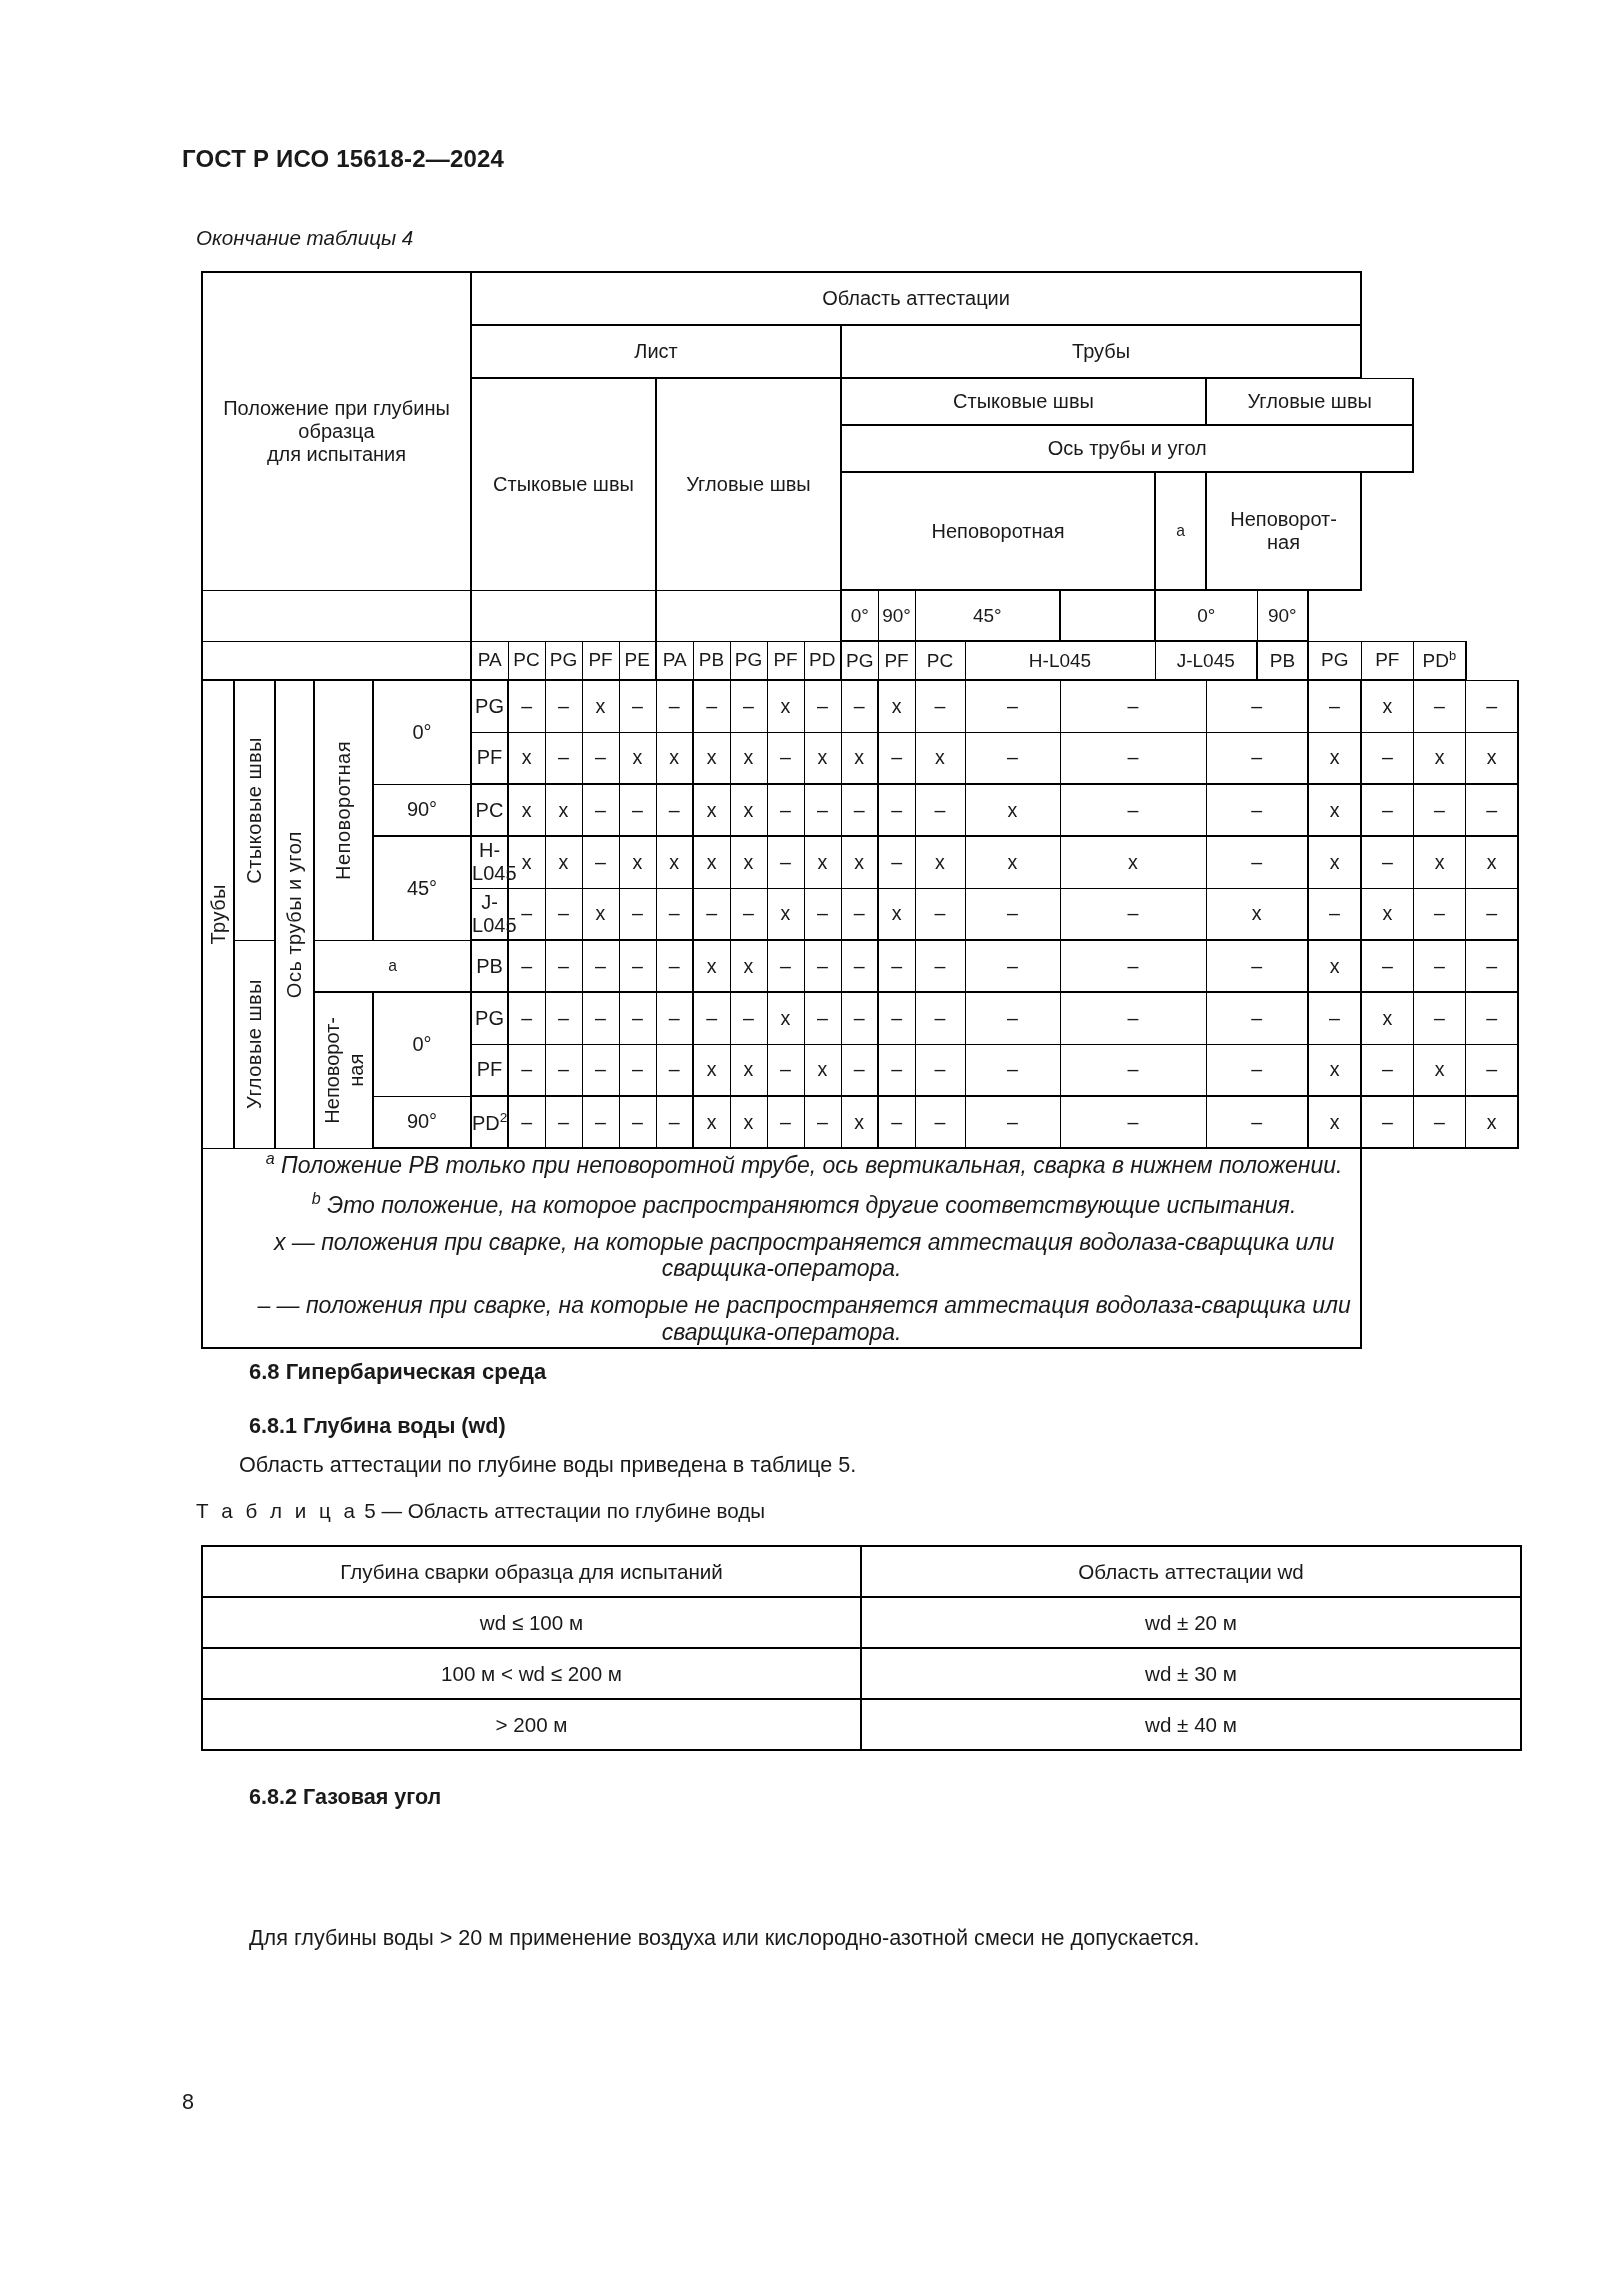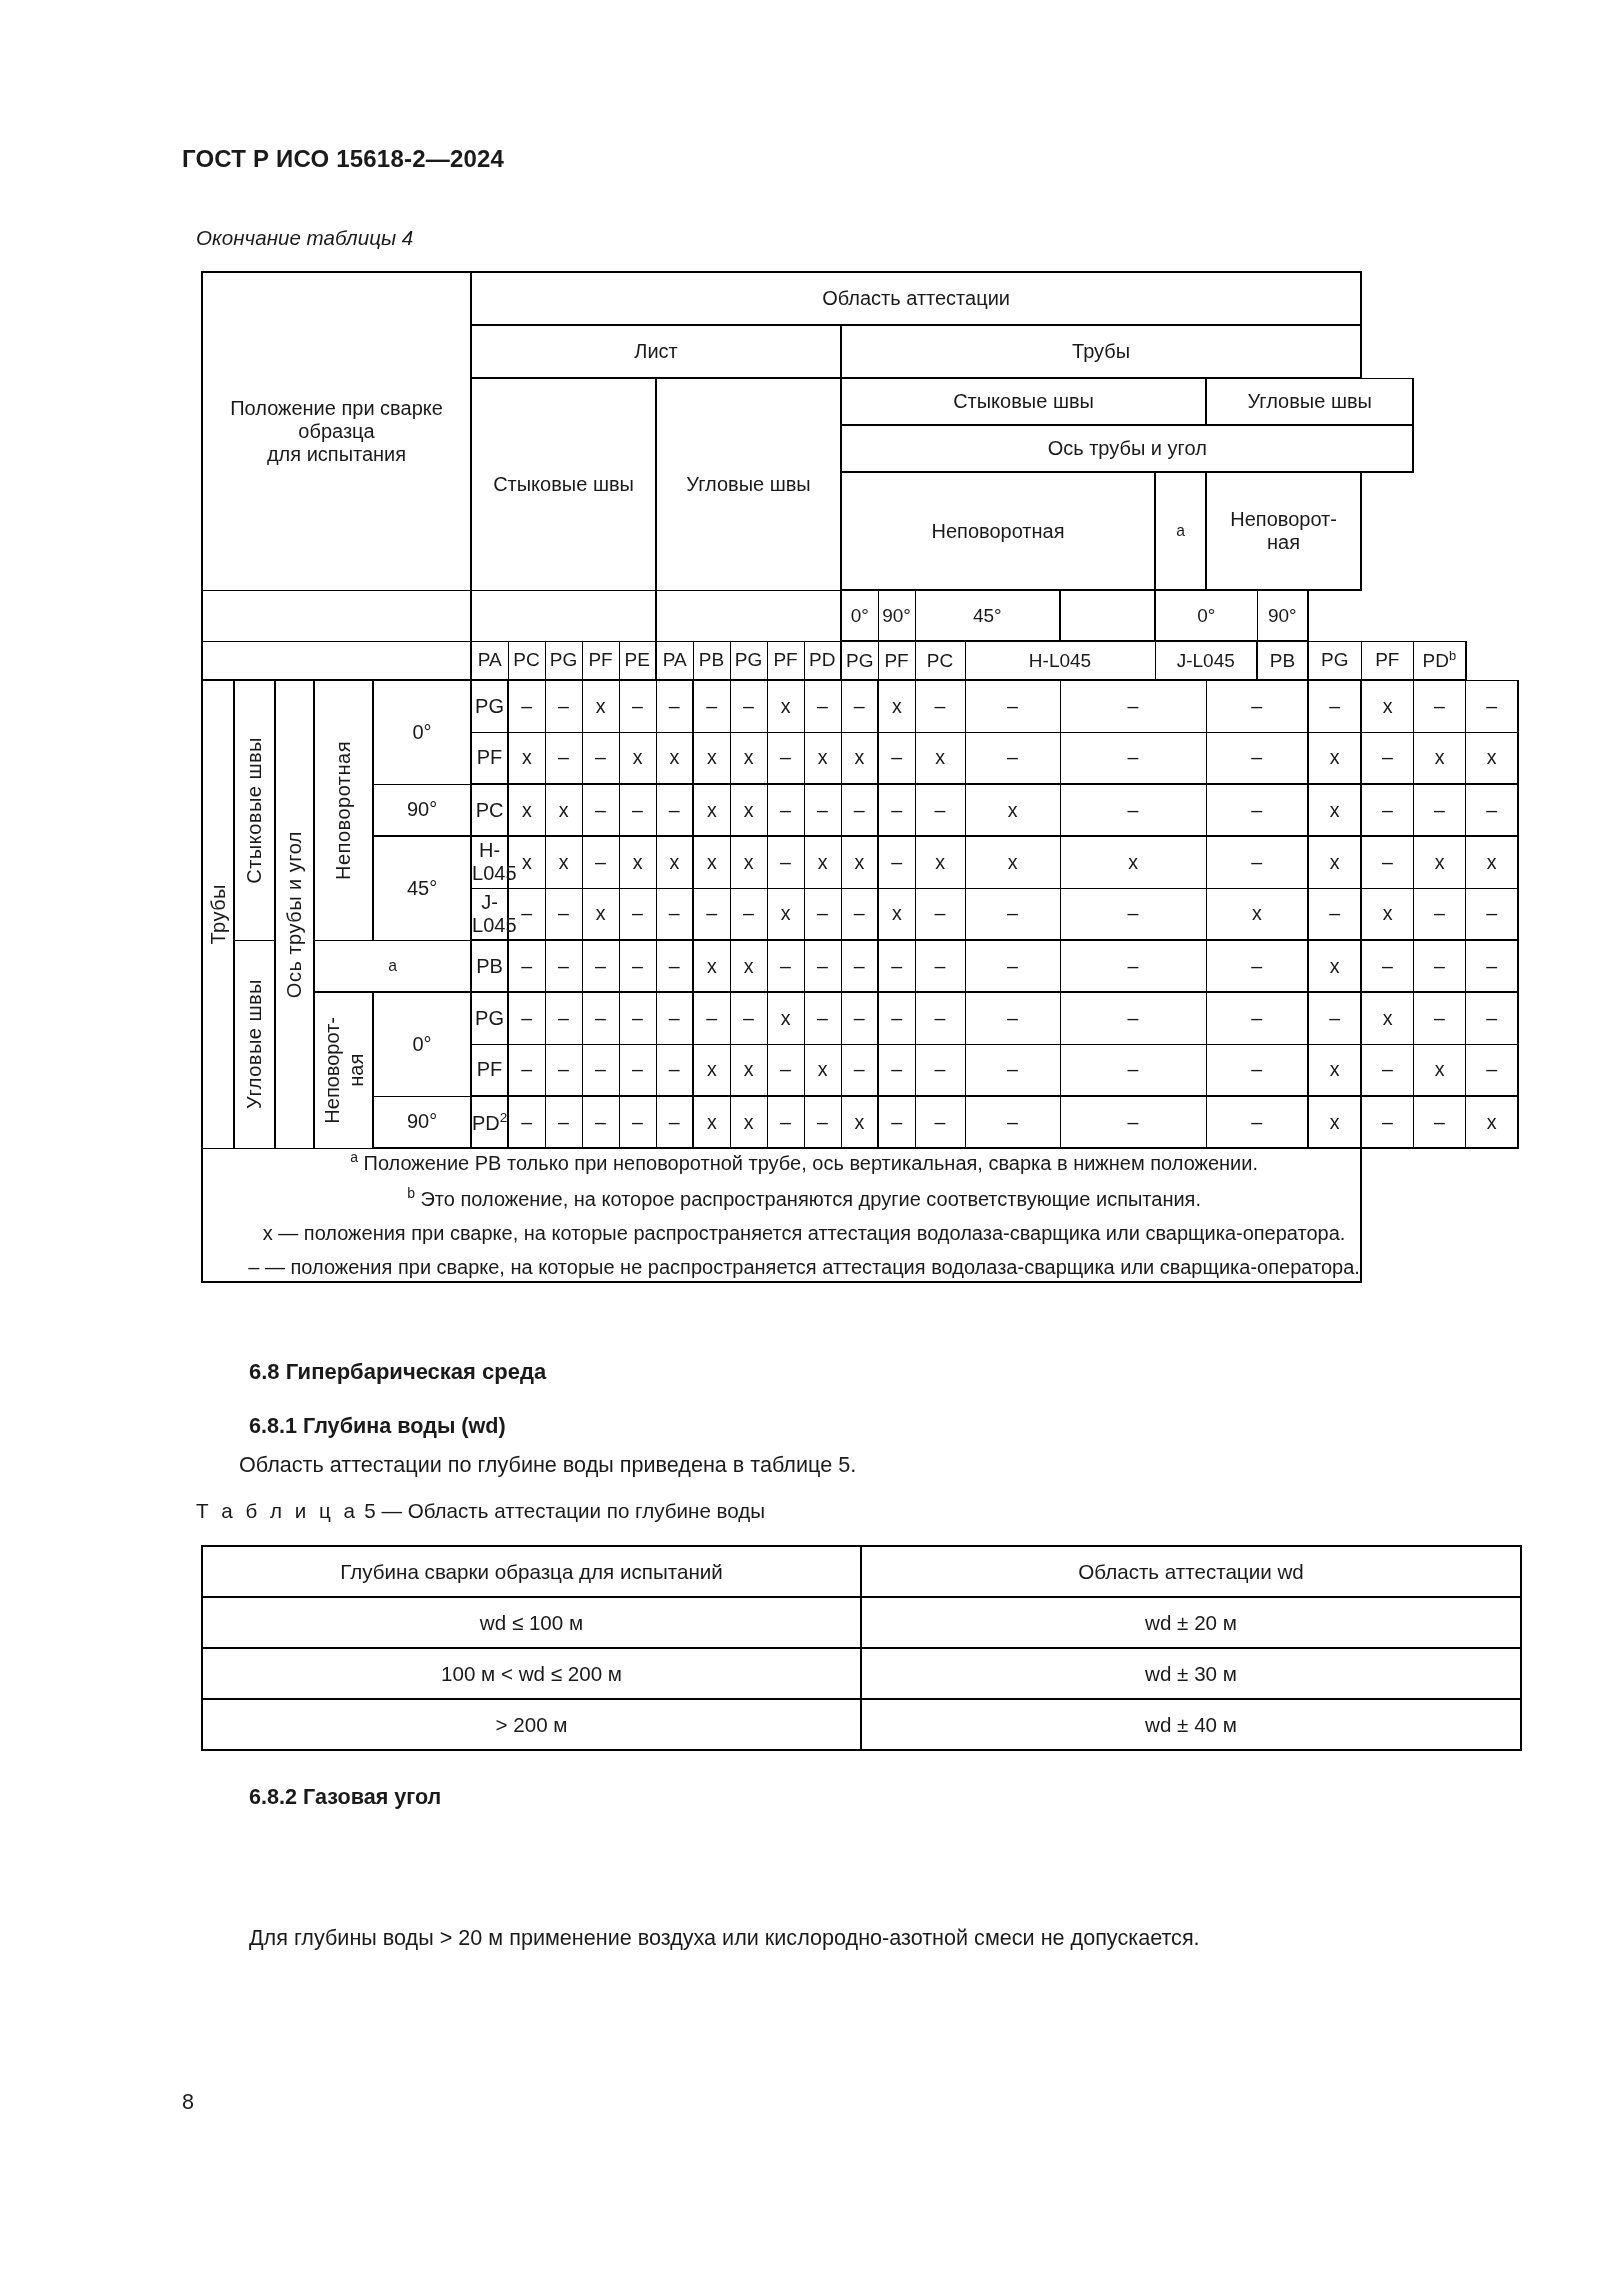--- a/index.html
+++ b/index.html
@@ -85,22 +85,23 @@
     font-size: 20px;
     margin: 0 auto;
     line-height: 1.2;
     max-height: 255px;
   }
   .datacell { font-size: 19.6px; height: 52px; }
   .rowlbl { font-size: 20px; }
   .footnotes {
     text-align: left;
     padding: 11.8px 13.7px 13.7px 13.7px;
-    font-size: 20px;
+    font-size: 23px;
     line-height: 1.62;
+    font-style: italic;
   }
   .footnotes p { margin: 0 0 10.8px 0; text-indent: 45px; }
   .footnotes p:last-child { margin-bottom: 2px; }
   .fn-sup { font-size: 0.7em; vertical-align: super; }
 
   
   .h2 {
     position: absolute;
     font-size: 22px;
     font-weight: bold;
@@ -179,21 +180,21 @@
           <col style="width:95px">
       <col style="width:51px">
       <col style="width:51px">
           <col style="width:51px">
           <col style="width:53px">
     </colgroup>
 
     <tbody>
           <tr>
       <td class="poscell outer-top outer-left thick-r" rowspan="5" colspan="5">
-        <div>Положение при сварке образца</div>
+        <div>Положение при глубины образца</div>
         <div>для испытания</div>
       </td>
       <td class="h-grp outer-top outer-right thick-b" colspan="19">Область аттестации</td>
     </tr>
 
     <tr>
       <td class="h-grp thick-b thick-r" colspan="10">Лист</td>
       <td class="h-grp thick-b outer-right" colspan="9">Трубы</td>
     </tr>
 

